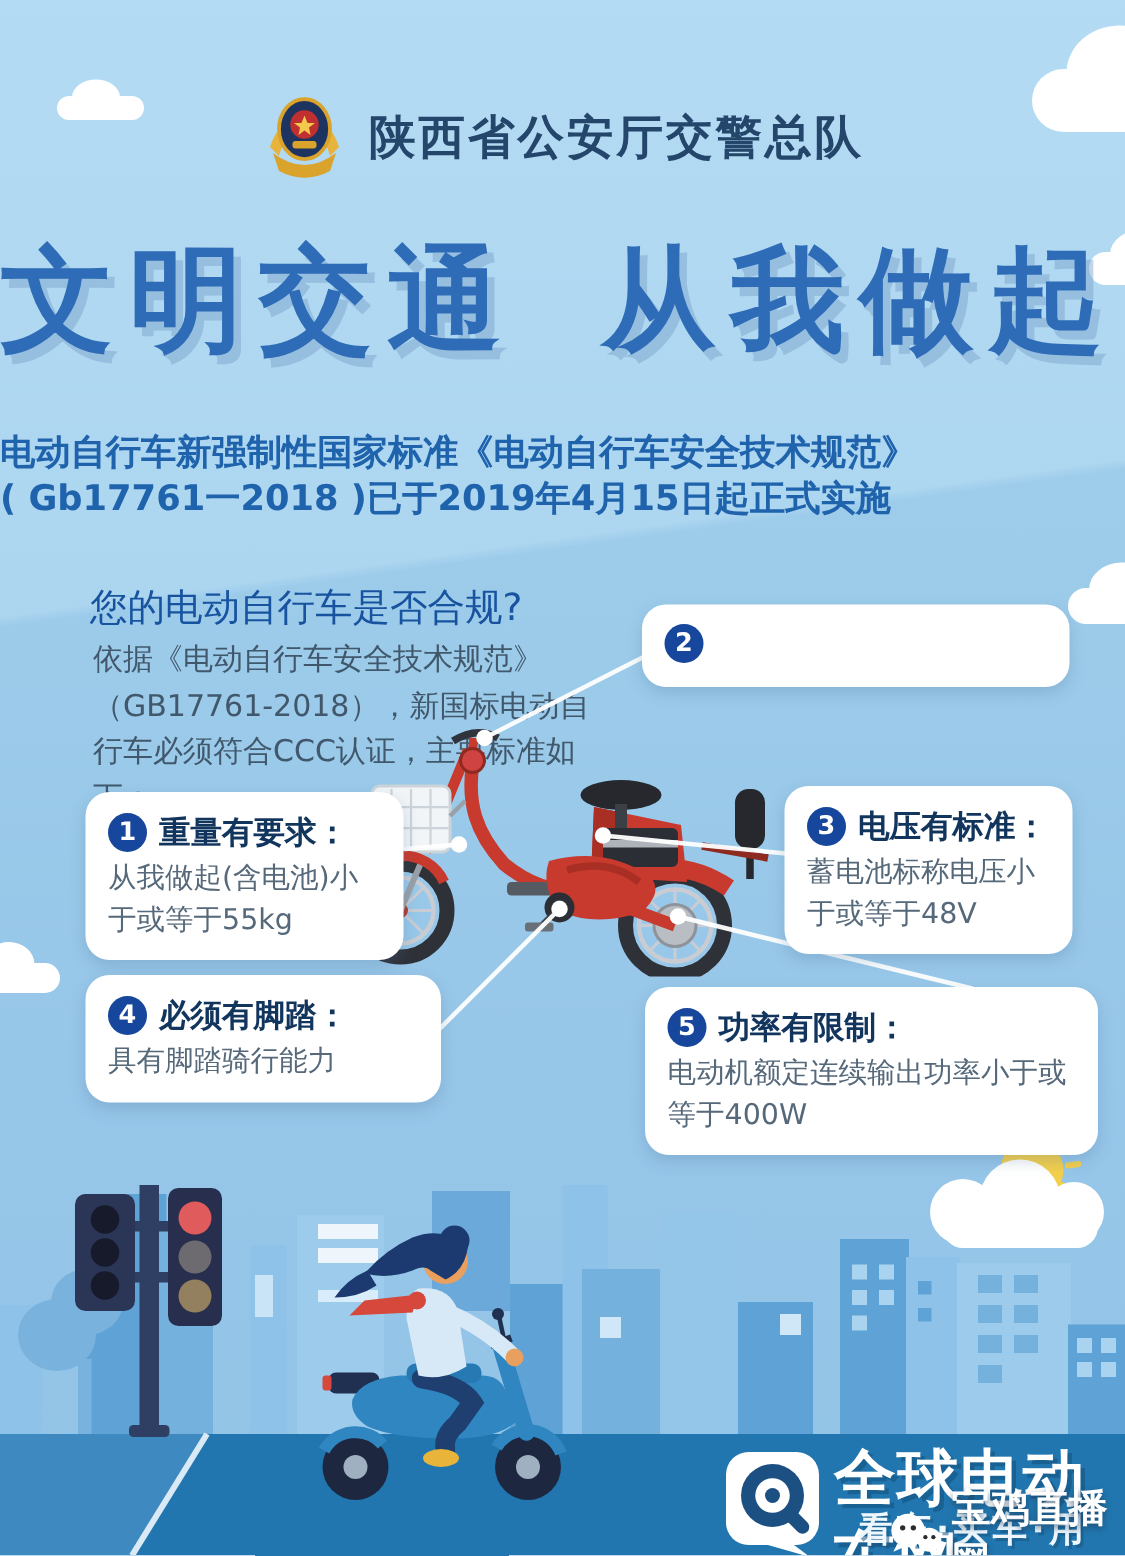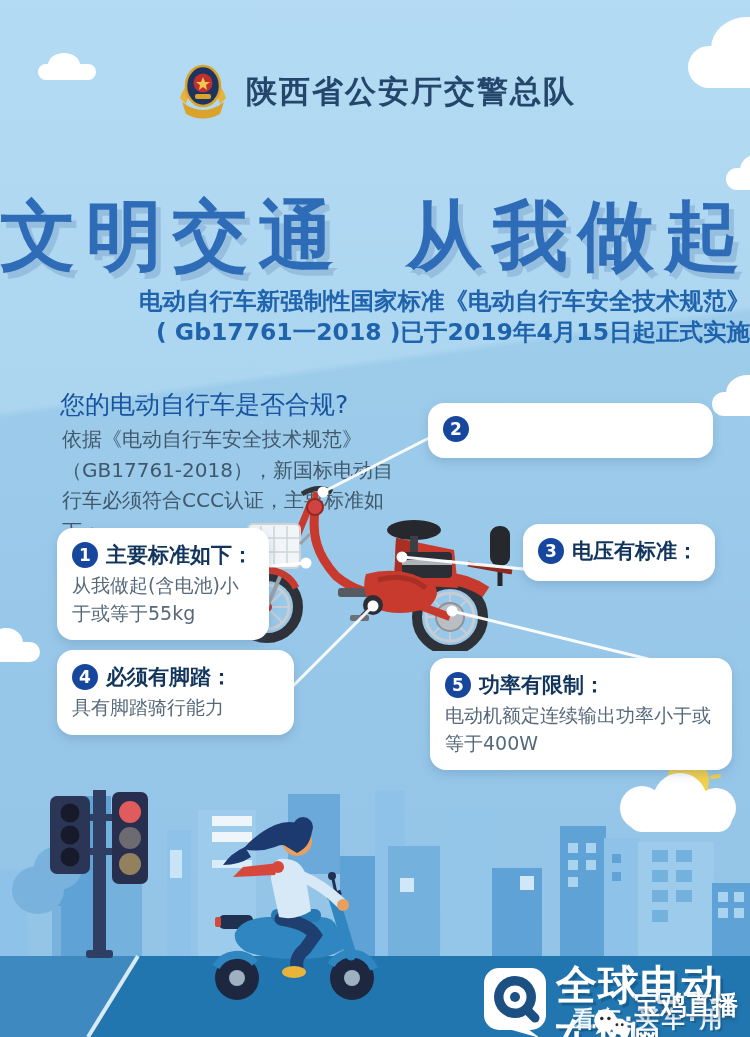--- a/index.html
+++ b/index.html
@@ -16,23 +16,23 @@
   .cloud::before { content:''; position:absolute; background:#fff; border-radius:50%;
     width:55%; height:150%; top:-70%; left:18%; }
 
   
   .header { position:absolute; top:60px; left:0; width:100%; display:flex;
     justify-content:center; align-items:center; gap:14px; }
   .org-name { font-size:31px; font-weight:bold; color:#24466b; letter-spacing:2px; }
 
   
   .main-title { position:absolute; top:150px; left:0; width:100%; display:flex;
-    justify-content:space-between; gap:42px; font-size:76px; font-weight:800; color:#2e6cb7;
-    letter-spacing:10px; text-shadow:5px 6px 0 rgba(120,160,200,0.45);margin-top:36px; }
-  .subtitle { position:absolute; top:286px; left:0; width:100%; text-align:right;
+    justify-content:flex-start; gap:57px; font-size:76px; font-weight:800; color:#2e6cb7;
+    letter-spacing:10px; text-shadow:5px 6px 0 rgba(120,160,200,0.45); }
+  .subtitle { position:absolute; top:286px; left:0; width:100%; text-align:left;
     font-size:23.5px; font-weight:bold; color:#1f63ad; line-height:31px; }
 
   
   .intro-heading { position:absolute; left:60px; top:388px; font-size:25px;
     font-weight:normal; color:#17539f; }
   .intro-body { position:absolute; left:62px; top:424px; width:338px; font-size:20px;
     color:#41586c; line-height:30.5px; }
 
   
   .box { position:absolute; background:#fff; border-radius:16px; padding:13px 15px;
@@ -180,34 +180,35 @@
         <circle cx="323" cy="492" r="5.5"></circle>
       <circle cx="402" cy="557" r="5.5"></circle>
         <circle cx="373" cy="606" r="5.5"></circle>
       <circle cx="452" cy="611" r="5.5"></circle>
     </g>
   </svg>
 
   <div class="box" id="box-weight">
     <div class="box-head">
       <span class="num-badge">1</span>
-      <span class="box-title">主要标准如下：</span>
+      <span class="box-title">重量有要求：</span>
     </div>
     <div class="box-body">从我做起(含电池)小于或等于55kg</div>
   </div>
   <div class="box" id="box-speed">
     <div class="box-head">
       <span class="num-badge">2</span>
     </div>
   </div>
   <div class="box" id="box-voltage">
     <div class="box-head">
       <span class="num-badge">3</span>
       <span class="box-title">电压有标准：</span>
     </div>
+    <div class="box-body">蓄电池标称电压小于或等于48V</div>
   </div>
   <div class="box" id="box-pedal">
     <div class="box-head">
       <span class="num-badge">4</span>
       <span class="box-title">必须有脚踏：</span>
     </div>
     <div class="box-body">具有脚踏骑行能力</div>
   </div>
   <div class="box" id="box-power">
     <div class="box-head">

